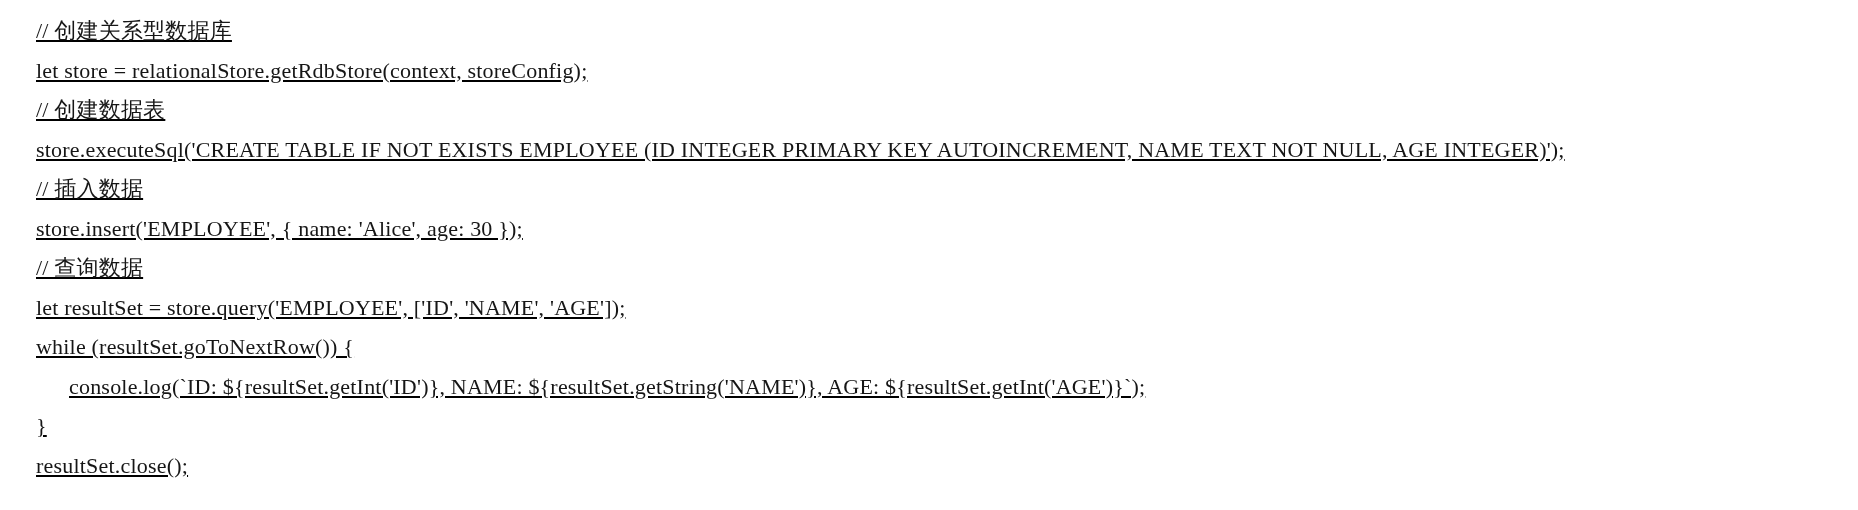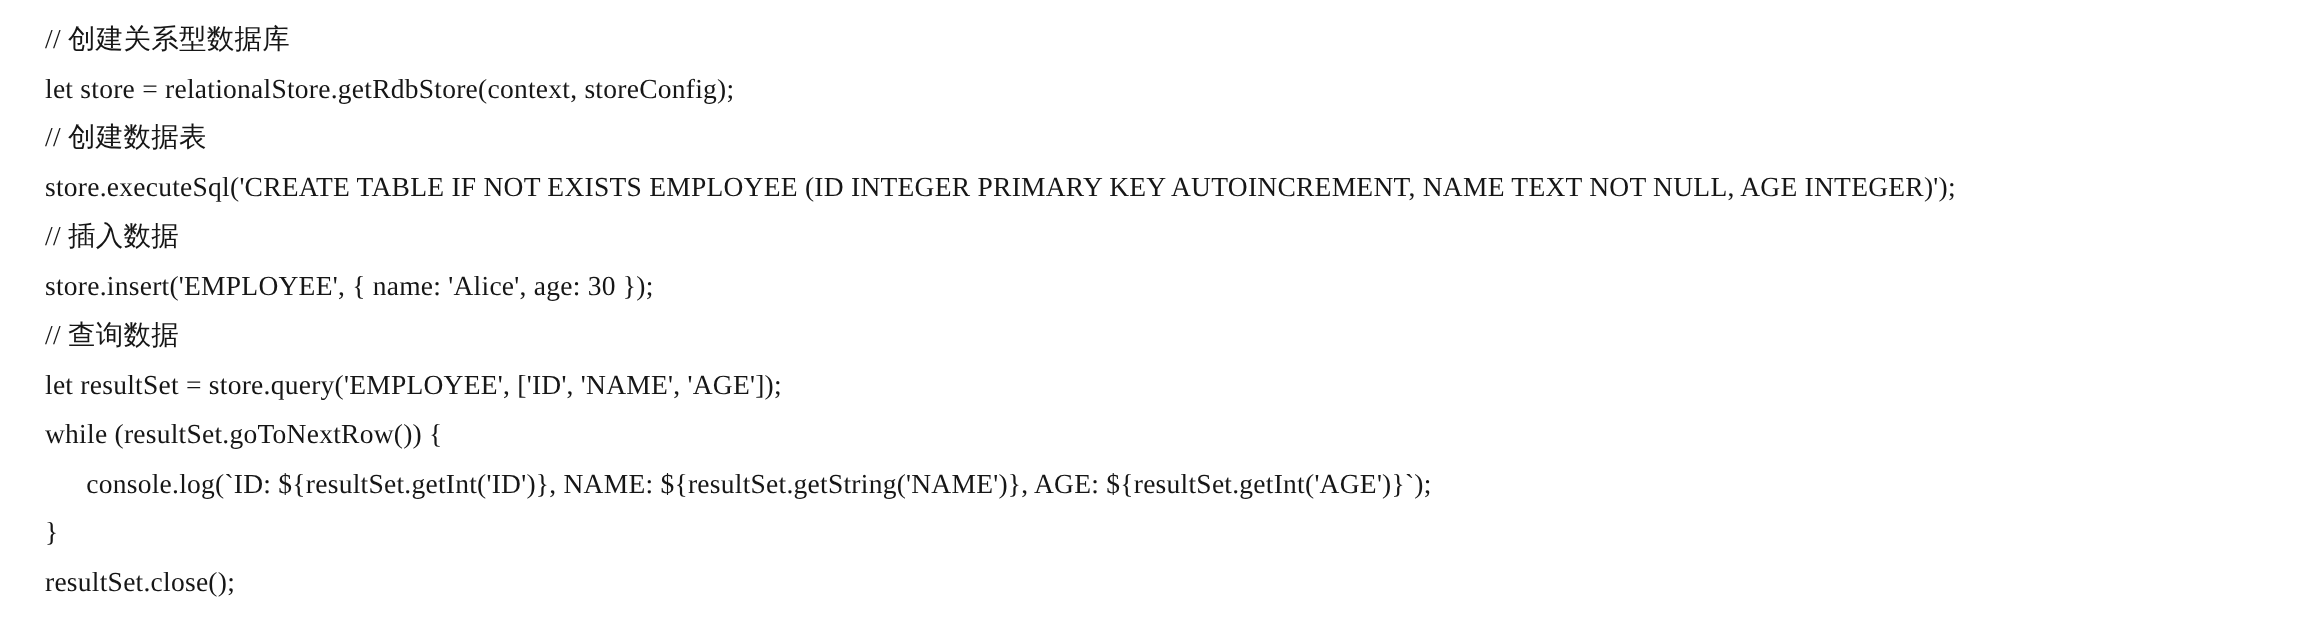--- a/index.html
+++ b/index.html
@@ -12,20 +12,21 @@
       height: 510px;
       overflow: hidden;
       font-family: "Liberation Serif", "DejaVu Serif", serif;
     }
     .code-page {
       box-sizing: border-box;
       width: 1544px;
       height: 510px;
       padding: 11px 8px 0 36px;
       background: #ffffff;
+      text-decoration: underline;
     }
     .code-block {
       margin: 0;
       font-family: "Liberation Serif", "DejaVu Serif", serif;
       font-size: 22px;
       line-height: 39.5px;
       color: #161616;
       white-space: pre;
       letter-spacing: 0.2px;
     }

